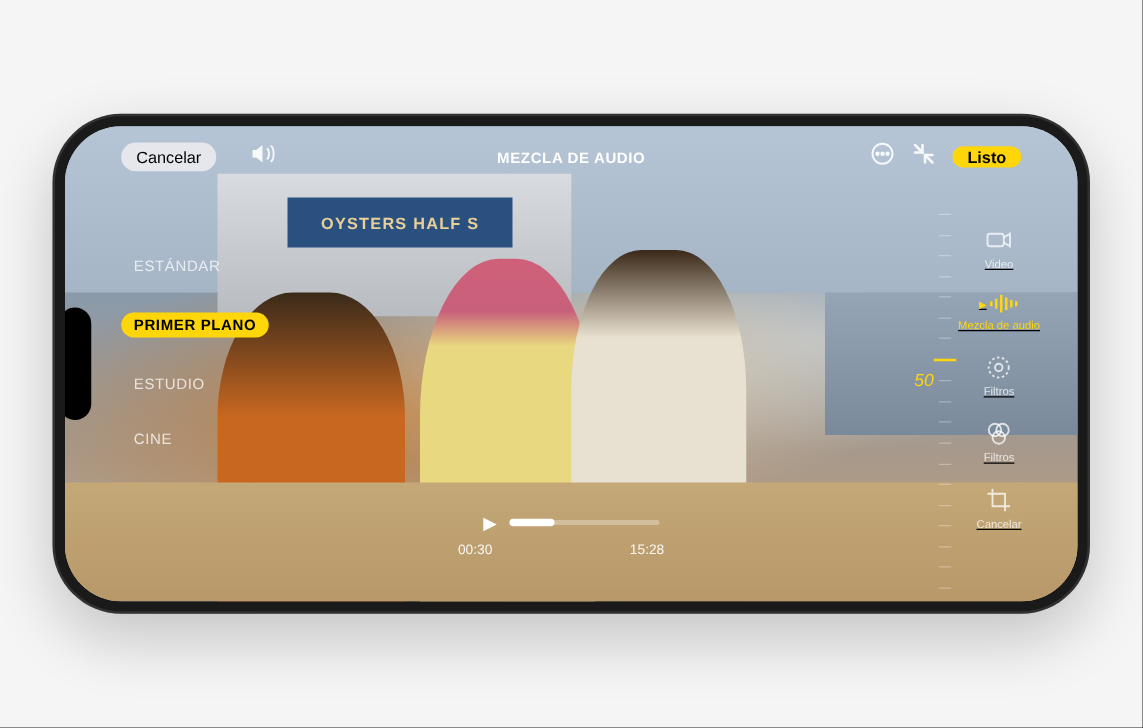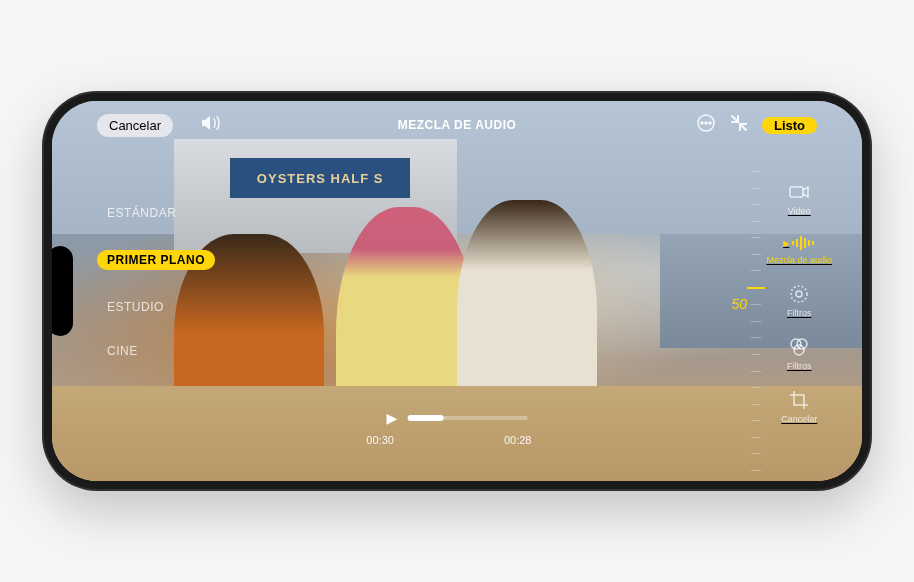--- a/index.html
+++ b/index.html
@@ -500,18 +500,18 @@
 
       <div class="playback-bar">
         <span class="play-btn">▶</span>
         <div class="progress-bar">
           <div class="progress-fill"></div>
         </div>
       </div>
 
       <div class="time-labels">
         <span>00:30</span>
-        <span>00:28</span>
+        <span>15:28</span>
       </div>
 
     </div>
   </div>
 </div>
 
 </body></html>

